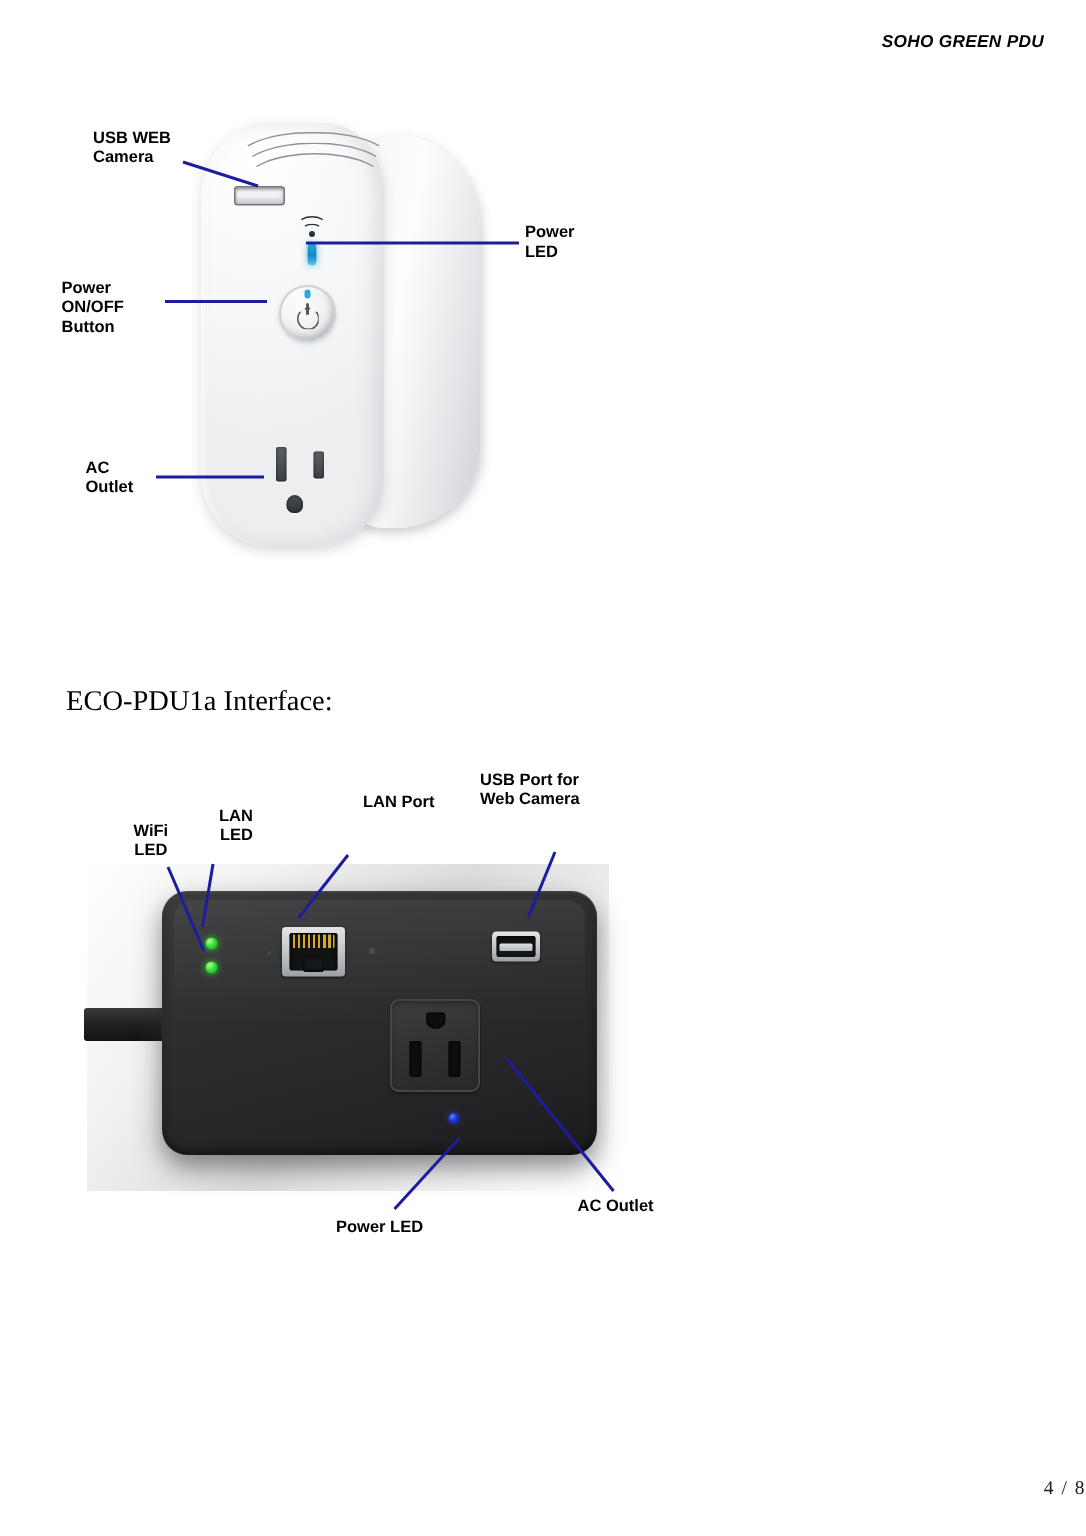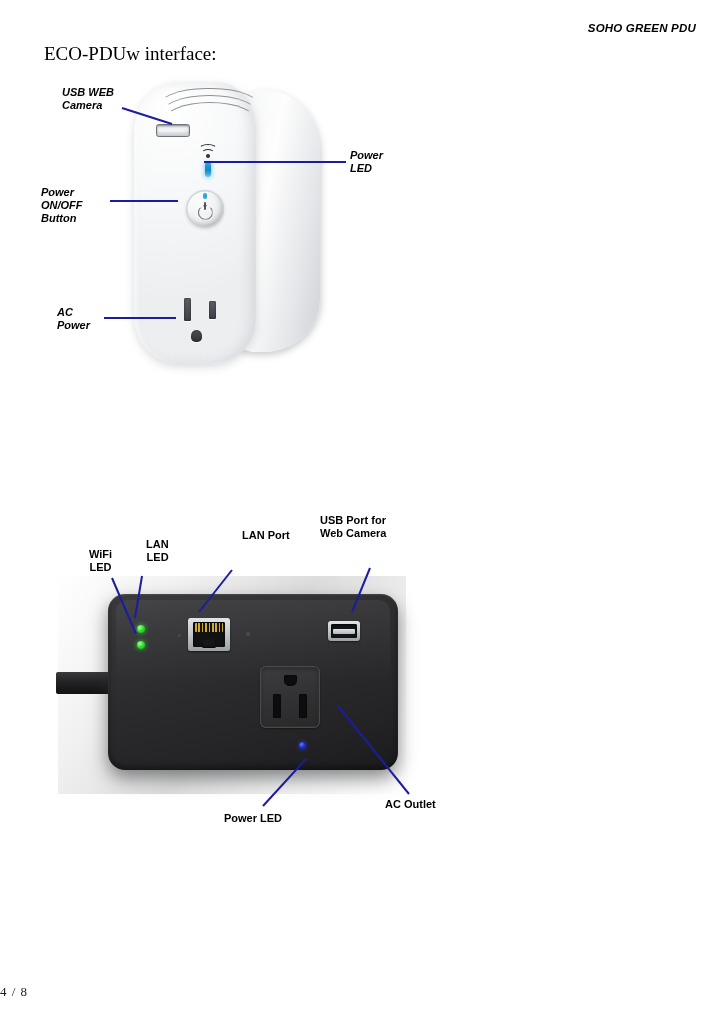--- a/index.html
+++ b/index.html
@@ -69,21 +69,21 @@
   }
   .leader-svg line {
     stroke: #1c1c9e;
     stroke-width: 2;
   }
 
   
   #figure-1 {
     position: absolute;
     left: 0; top: 0;
-    width: 724px; height: 420px; font-style: italic;
+    width: 724px; height: 420px;
   }
   .pdu-w {
     position: absolute;
     left: 128px;
     top: 78px;
     width: 200px;
     height: 290px;
   }
   
   .pduw-side {
@@ -455,35 +455,34 @@
     background: radial-gradient(circle at 35% 32%, #5f7bff 0%, #2233d8 45%, #101a9a 100%);
     box-shadow: 0 0 4px rgba(40,60,220,0.85);
   }
 
   
   .page-footer {
     position: absolute;
     left: 0;
     right: 0;
     top: 984px;
-    text-align: left;
+    text-align: right;
     font-family: "Liberation Serif", "DejaVu Serif", serif;
     font-size: 13px;
     color: #1a1a1a;
     letter-spacing: 1px;
   }
 </style>
 </head>
 <body>
 
 <div class="page">
 
   <div class="doc-header">SOHO GREEN PDU</div>
 
-  <div class="section-heading" id="heading-1">ECO-PDUw interface:</div>
 
   <div id="figure-1">
 
     <div class="pdu-w">
       <div class="pduw-side"></div>
       <div class="pduw-front">
 
         <div class="pduw-vents">
           <div class="arc"></div>
           <div class="arc"></div>
@@ -524,24 +523,25 @@
     <div class="callout" style="left:350px; top:149px;">Power
 LED</div>
     <div class="leader leader-h" style="left:204px; top:161px; width:142px;"></div>
 
     <div class="callout" style="left:41px; top:186px;">Power
 ON/OFF
 Button</div>
     <div class="leader leader-h" style="left:110px; top:200px; width:68px;"></div>
 
     <div class="callout" style="left:57px; top:306px;">AC
-Power</div>
+Outlet</div>
     <div class="leader leader-h" style="left:104px; top:317px; width:72px;"></div>
   </div>
 
+  <div class="section-heading" id="heading-2">ECO-PDU1a Interface:</div>
 
   <div id="figure-2">
 
     <div class="pdu-1a-scene">
       <div class="pdu-cable"></div>
       <div class="pdu-1a-body">
         <div class="led-green" id="led-lan"></div>
         <div class="led-green" id="led-wifi"></div>
         <div class="lan-dot-left"></div>
 

